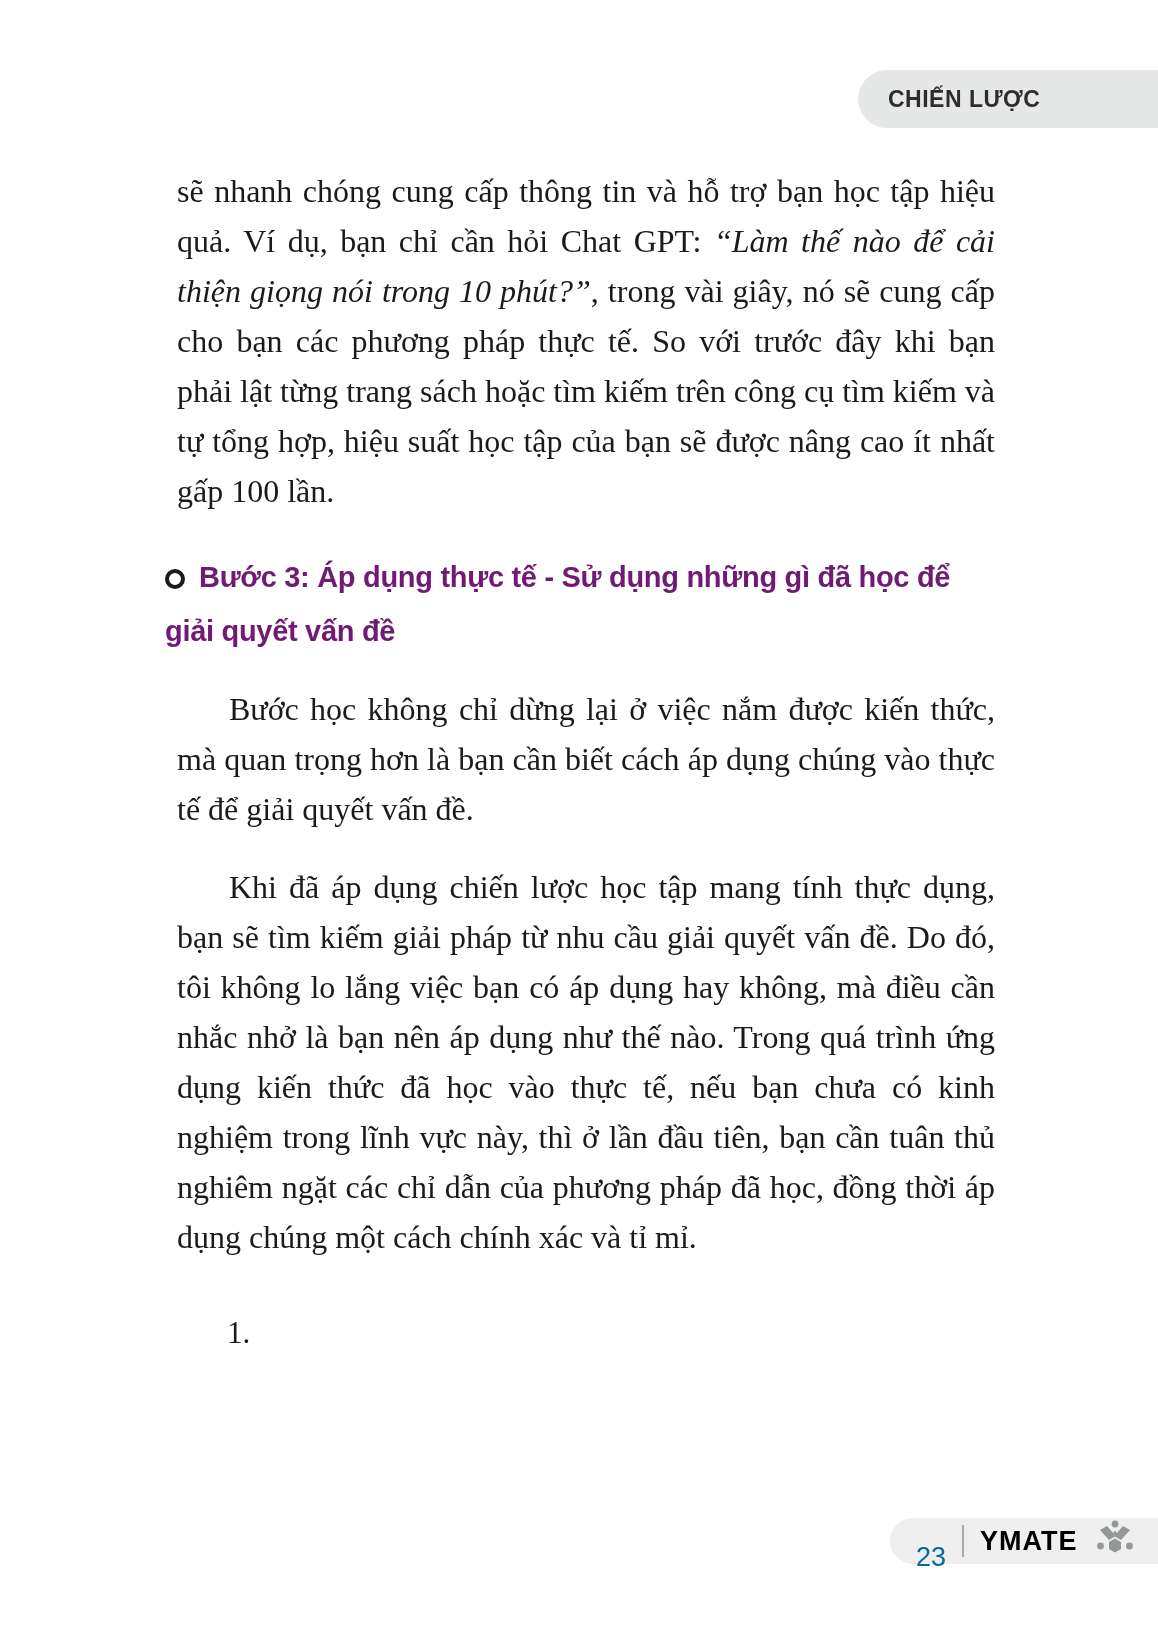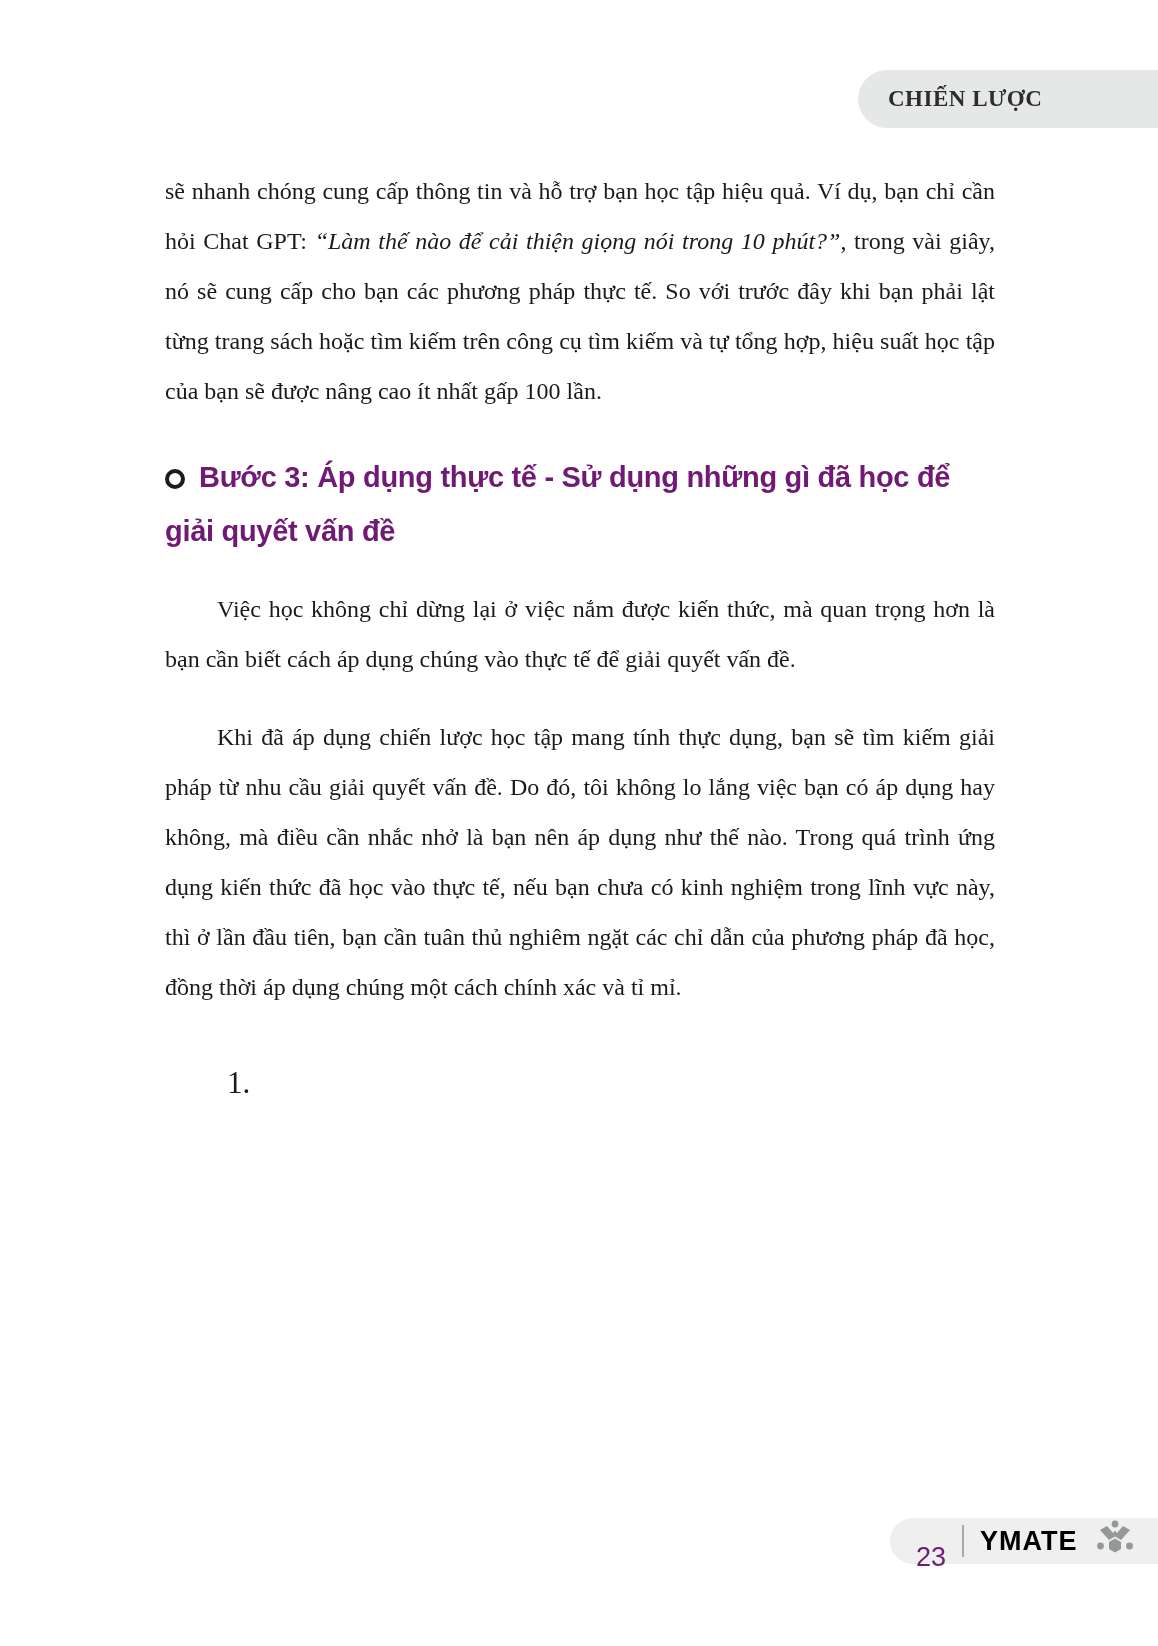--- a/index.html
+++ b/index.html
@@ -21,39 +21,39 @@
     right: 0;
     height: 58px;
     background: #e6e8e8;
     border-radius: 29px 0 0 29px;
     display: flex;
     align-items: center;
     padding-left: 30px;
     box-sizing: border-box;
   }
   .header-pill .tag-label {
-    font-family: Liberation Serif, serif;
+    font-family: Liberation Sans, sans-serif;
     font-weight: bold;
     font-size: 23px;
     letter-spacing: 0.5px;
     color: #2d2d2d;
   }
 
   
   .content {
     position: absolute;
     top: 0;
     left: 165px;
     width: 830px;
   }
   .para {
-    font-size: 24px;
+    font-size: 32px;
     line-height: 50px;
     text-align: justify;
-    margin: 0 0 28px 0;
+    margin: 0 0 28px 12px;
     color: #1a1a1a;
   }
   .para.indent { text-indent: 52px; }
   .para.first { margin-top: 166px; }
   .para .italic { font-style: italic; }
 
   
   .step-heading {
     font-family: "Liberation Sans", sans-serif;
     font-weight: bold;
@@ -101,21 +101,21 @@
     background: #efefef;
     border-radius: 23px 0 0 23px;
     display: flex;
     align-items: center;
     padding-left: 26px;
     box-sizing: border-box;
     font-family: "Liberation Sans", sans-serif;
   }
   .footer-pill .page-num {
     font-size: 27px;
-    color: #701a75;
+    color: #0369a1;
     margin-top: 32px;
   }
   .footer-pill .divider {
     width: 2px;
     height: 32px;
     background: #a8a8a8;
     margin: 0 16px;
   }
   .footer-pill .brand {
     font-size: 27px;
@@ -133,21 +133,21 @@
   <div class="header-pill">
     <span class="tag-label">CHIẾN LƯỢC</span>
   </div>
 
   <div class="content">
 
     <p class="para first"><span>sẽ nhanh chóng cung cấp thông tin và hỗ trợ bạn học tập hiệu quả. Ví dụ, bạn chỉ cần hỏi Chat GPT: </span><span class="italic">“Làm thế nào để cải thiện giọng nói trong 10 phút?”</span><span>, trong vài giây, nó sẽ cung cấp cho bạn các phương pháp thực tế. So với trước đây khi bạn phải lật từng trang sách hoặc tìm kiếm trên công cụ tìm kiếm và tự tổng hợp, hiệu suất học tập của bạn sẽ được nâng cao ít nhất gấp 100 lần.</span></p>
 
     <h2 class="step-heading"><span class="step-bullet"></span><span>Bước 3: Áp dụng thực tế - Sử dụng những gì đã học để giải quyết vấn đề</span></h2>
 
-    <p class="para indent">Việc học không chỉ dừng lại ở việc nắm được kiến thức, mà quan trọng hơn là bạn cần biết cách áp dụng chúng vào thực tế để giải quyết vấn đề.</p>
+    <p class="para indent">Bước học không chỉ dừng lại ở việc nắm được kiến thức, mà quan trọng hơn là bạn cần biết cách áp dụng chúng vào thực tế để giải quyết vấn đề.</p>
 
     <p class="para indent">Khi đã áp dụng chiến lược học tập mang tính thực dụng, bạn sẽ tìm kiếm giải pháp từ nhu cầu giải quyết vấn đề. Do đó, tôi không lo lắng việc bạn có áp dụng hay không, mà điều cần nhắc nhở là bạn nên áp dụng như thế nào. Trong quá trình ứng dụng kiến thức đã học vào thực tế, nếu bạn chưa có kinh nghiệm trong lĩnh vực này, thì ở lần đầu tiên, bạn cần tuân thủ nghiêm ngặt các chỉ dẫn của phương pháp đã học, đồng thời áp dụng chúng một cách chính xác và tỉ mỉ.</p>
 
 
     <div class="num-list">
       <div class="num-item">
         <span class="num">1.</span>
       </div>
     </div>
 

